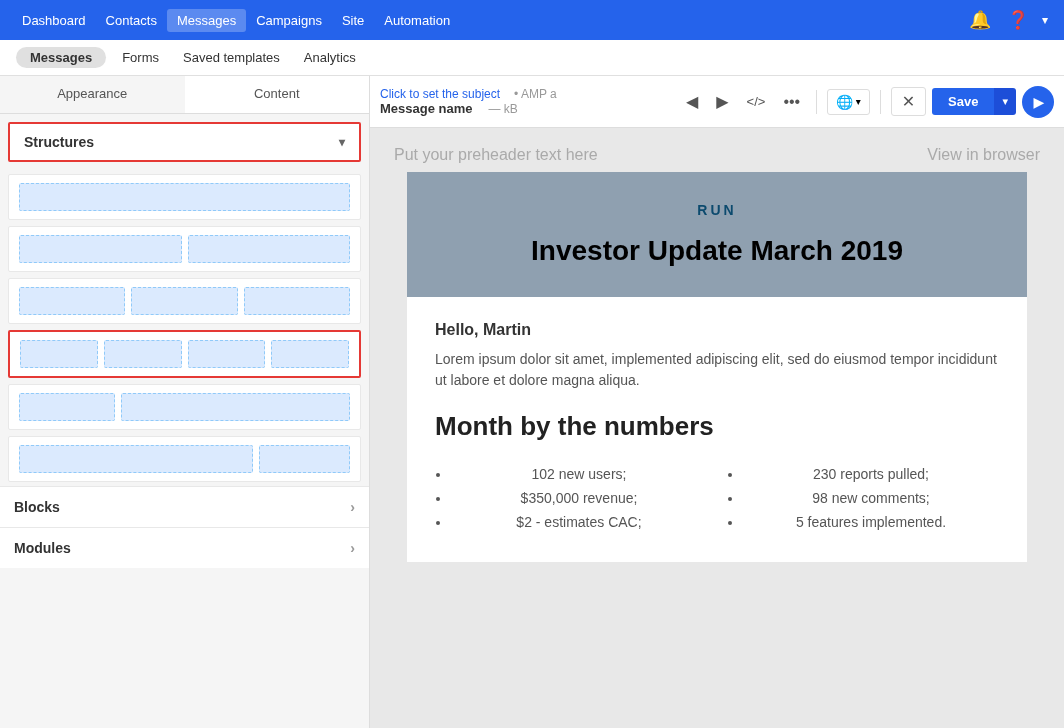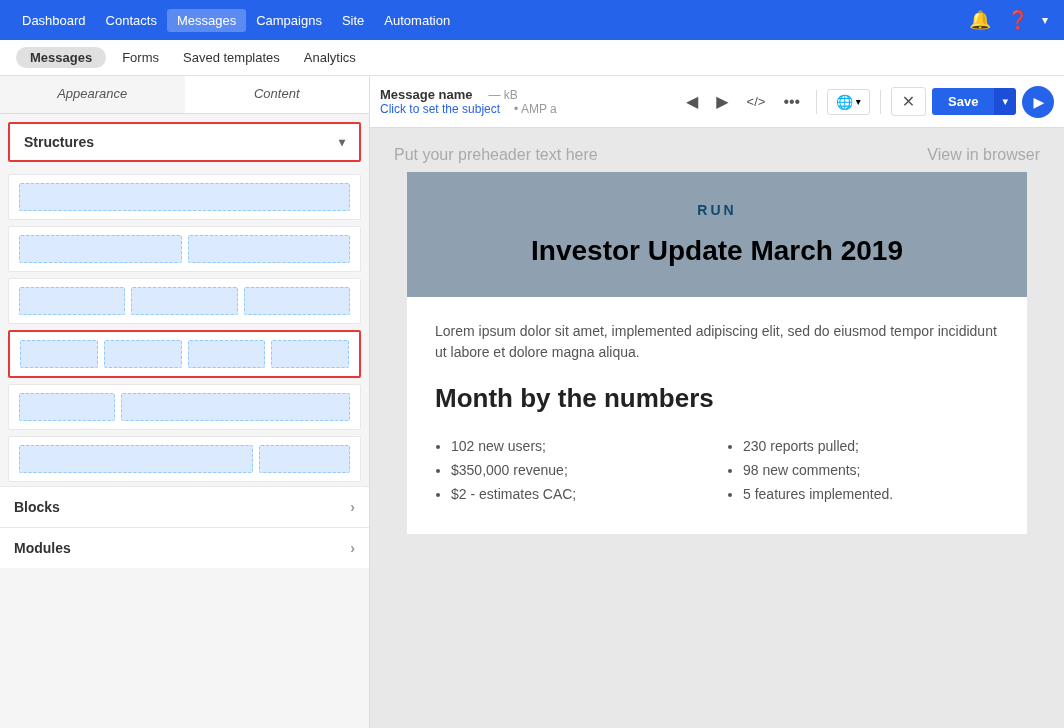--- a/index.html
+++ b/index.html
@@ -84,21 +84,20 @@
       background: #fff;
       border-bottom: 1px solid #ddd;
     }
     .panel-tab {
       flex: 1;
       text-align: center;
       padding: 10px 0;
       cursor: pointer;
       font-size: 13px;
       color: #555;
-      font-style: italic;
     }
     .panel-tab.active {
       background: #f5f5f5;
       border-bottom: 2px solid #f5f5f5;
     }
     .panel-tab.inactive {
       background: #fff;
     }
 
     
@@ -316,20 +315,21 @@
       font-size: 14px;
       color: #555;
       margin-bottom: 12px;
     }
     .email-cols {
       display: flex;
       gap: 20px;
     }
     .email-col {
       flex: 1;
+      text-align: center;
     }
     .email-col ul {
       list-style: disc;
       padding-left: 16px;
     }
     .email-col ul li {
       font-size: 14px;
       color: #555;
       margin-bottom: 8px;
     }
@@ -416,28 +416,28 @@
       <span>Modules</span>
       <span class="chevron-right">›</span>
     </div>
 
   </div>
 
   <div class="right-panel">
 
     <div class="toolbar">
       <div class="msg-info">
+        <div style="display:flex; align-items:baseline; gap:6px;">
+          <span class="msg-subject">Click to set the subject</span>
+          <span class="msg-meta">• <span>AMP a</span></span>
+        </div>
         <div style="display:flex; align-items:baseline; gap:8px;">
           <span class="msg-name">Message name</span>
           <span class="msg-meta">— kB</span>
         </div>
-        <div style="display:flex; align-items:baseline; gap:6px;">
-          <span class="msg-subject">Click to set the subject</span>
-          <span class="msg-meta">• <span>AMP a</span></span>
-        </div>
       </div>
 
       <button class="toolbar-icon-btn">◀</button>
       <button class="toolbar-icon-btn">▶</button>
       <button class="toolbar-icon-btn" style="font-size:13px;">&lt;/&gt;</button>
       <button class="toolbar-icon-btn">•••</button>
 
       <div class="toolbar-sep"></div>
 
       <div class="globe-btn">
@@ -467,20 +467,21 @@
       </div>
 
       <div class="email-container">
 
         <div class="email-header-banner">
           <div class="email-run-label">RUN</div>
           <div class="email-title">Investor Update March 2019</div>
         </div>
 
         <div class="email-body">
+          <p class="email-greeting">Hello, Martin</p>
           <p class="email-para">Lorem ipsum dolor sit amet, implemented adipiscing elit, sed do eiusmod tempor incididunt ut labore et dolore magna aliqua.</p>
           <h2 class="email-section-title">Month by the numbers</h2>
           <div class="email-cols">
             <div class="email-col">
               <ul>
                 <li>102 new users;</li>
                 <li>$350,000 revenue;</li>
                 <li>$2 - estimates CAC;</li>
               </ul>
             </div>

